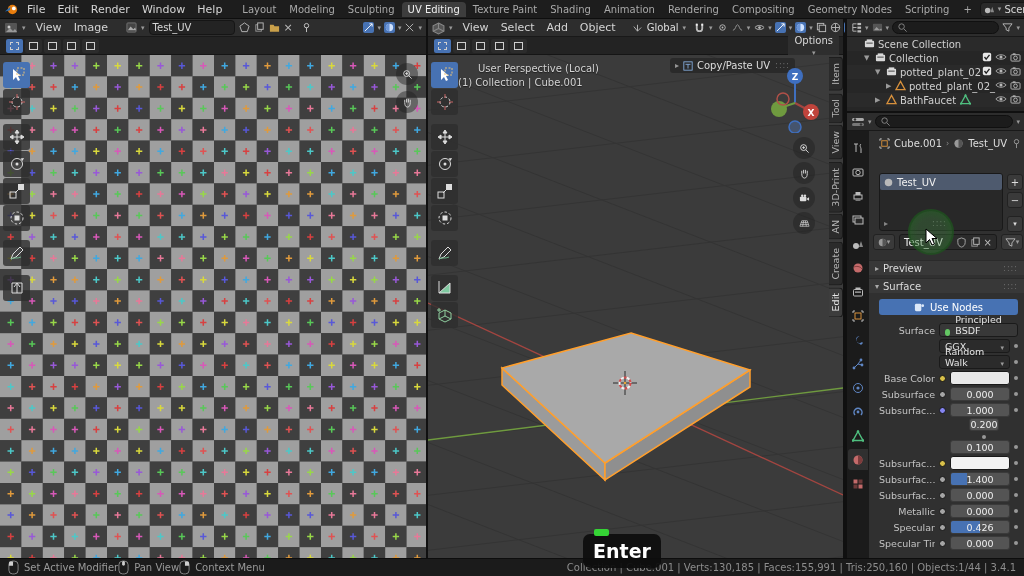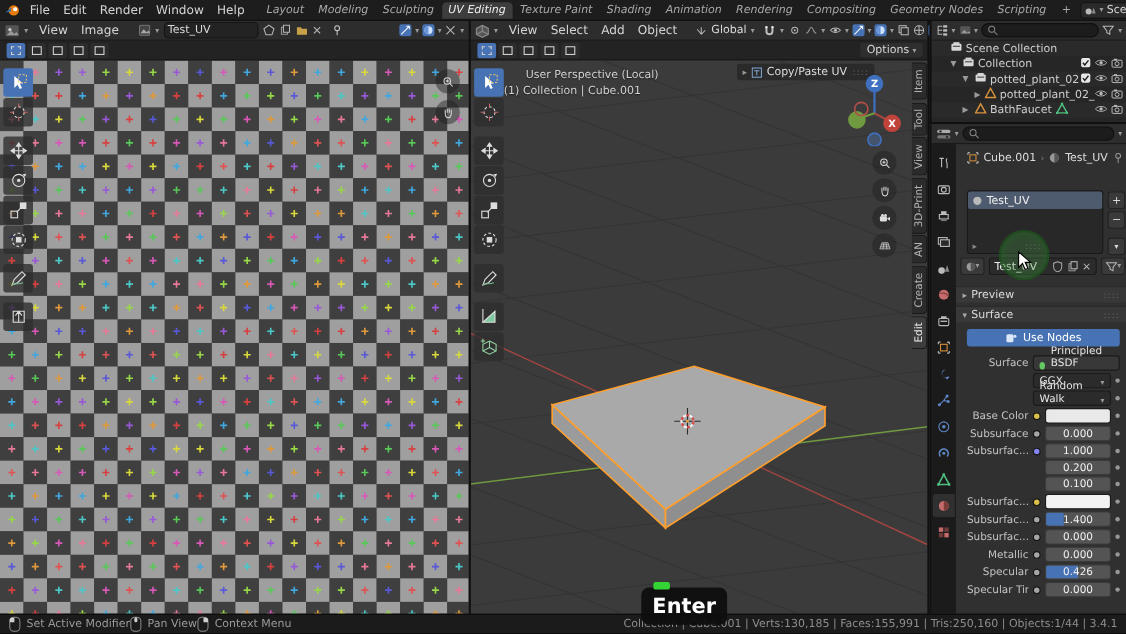--- a/index.html
+++ b/index.html
@@ -73,21 +73,21 @@
           <path d="M1 10 L7 5 L6 9 Z" fill="#2a6fb3"></path>
         </svg>
     </span>
     <span id="tb-menus" style="display:flex;">
         <span class="menu-item">File</span>
         <span class="menu-item">Edit</span>
         <span class="menu-item">Render</span>
         <span class="menu-item">Window</span>
         <span class="menu-item">Help</span>
       </span>
-    <span id="tb-tabs" style="display:flex;gap:1px;margin-left:6px;font-style:italic;">
+    <span id="tb-tabs" style="display:flex;gap:1px;margin-left:6px;">
         <span class="ws-tab">Layout</span>
         <span class="ws-tab">Modeling</span>
         <span class="ws-tab">Sculpting</span>
         <span class="ws-tab active">UV Editing</span>
         <span class="ws-tab">Texture Paint</span>
         <span class="ws-tab">Shading</span>
         <span class="ws-tab">Animation</span>
         <span class="ws-tab">Rendering</span>
         <span class="ws-tab">Compositing</span>
         <span class="ws-tab">Geometry Nodes</span>
@@ -1326,21 +1326,21 @@
           <span class="mode-btn">
             <span class="mode-glyph" style="border-style: solid;"></span>
           </span>
           <span class="mode-btn">
             <span class="mode-glyph" style="border-style: solid;"></span>
           </span>
           <span class="mode-btn">
             <span class="mode-glyph" style="border-style: solid;"></span>
           </span>
         </span>
-      <span style="margin-left:auto;display:flex;align-items:center;gap:3px;padding:1px 6px;background:#2e2e2e;border-radius:3px;color:#d8d8d8;font-size:10px;">
+      <span style="margin-left:auto;display:flex;align-items:center;gap:3px;padding:1px 6px;background:#2e2e2e;border-radius:3px;color:#d8d8d8;font-size:10px;flex-direction:column;">
         <span>Options</span>
           <span class="dd">▾</span>
       </span>
     </div>
     <div class="abs" style="left:0;top:36px;width:415px;height:503px;background:#3b3b3b;overflow:hidden;">
       <svg id="scene-svg" width="415" height="503">
           <rect width="415" height="503" fill="#3b3b3b"></rect>
           <line x1="-40" y1="-124" x2="455" y2="68" stroke="#343434" stroke-width="1"></line>
           <line x1="-40" y1="60" x2="455" y2="2" stroke="#343434" stroke-width="1"></line>
           <line x1="-40" y1="-62" x2="455" y2="130" stroke="#343434" stroke-width="1"></line>
@@ -1868,21 +1868,21 @@
           <div style="display: flex; margin: 2px 6px 0px 10px; gap: 4px; align-items: flex-start;">
             <span class="plabel" style="margin-top: 2px;">Subsurfac...</span>
             <span class="socket" style="background: rgb(133, 133, 242); margin-top: 4px;"></span>
             <div style="flex: 1 1 0%; display: flex; flex-direction: column; gap: 1px;">
               <div style="display: flex; align-items: center; gap: 4px;">
                 <div class="wfield">
                   <span class="wtext">1.000</span>
                 </div>
                 <span class="deco"></span>
               </div>
-              <div style="display: flex; align-items: center; gap: 4px;">
+              <div style="display: flex; align-items: center; gap: 4px; flex-direction: column;">
                 <div class="wfield">
                   <span class="wtext">0.200</span>
                 </div>
                 <span class="deco"></span>
               </div>
               <div style="display: flex; align-items: center; gap: 4px;">
                 <div class="wfield">
                   <span class="wtext">0.100</span>
                 </div>
                 <span class="deco"></span>

